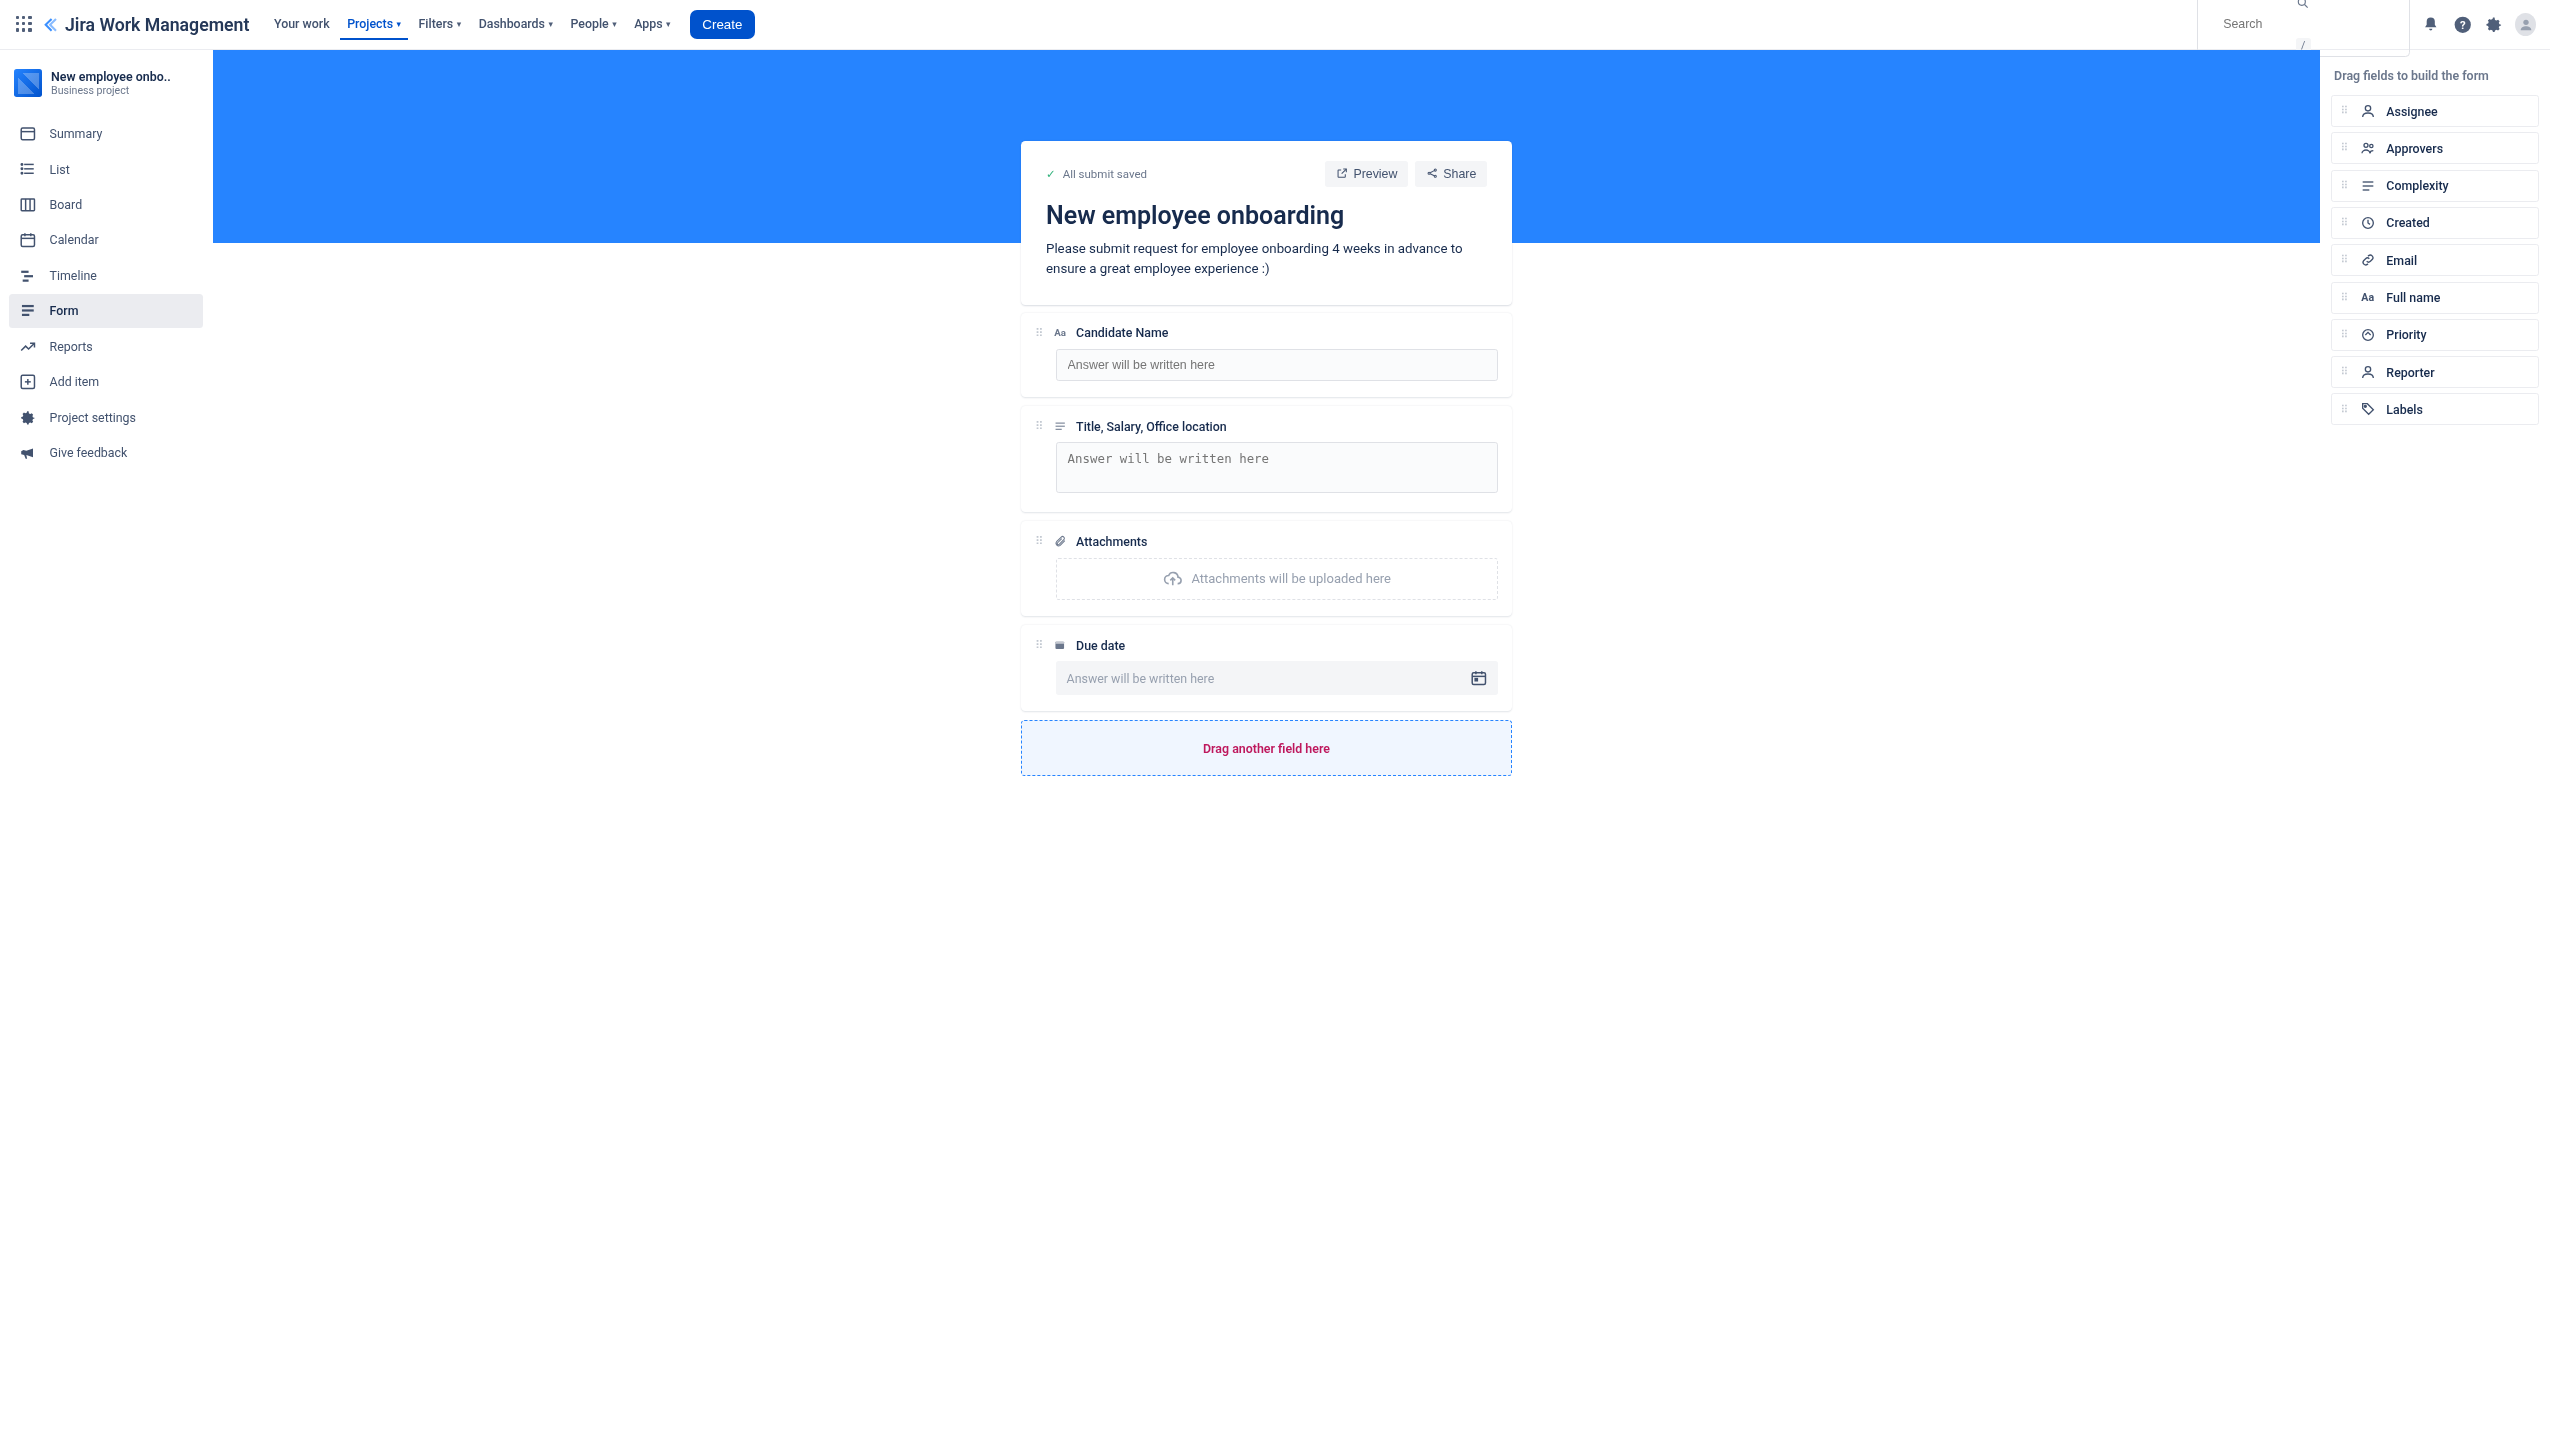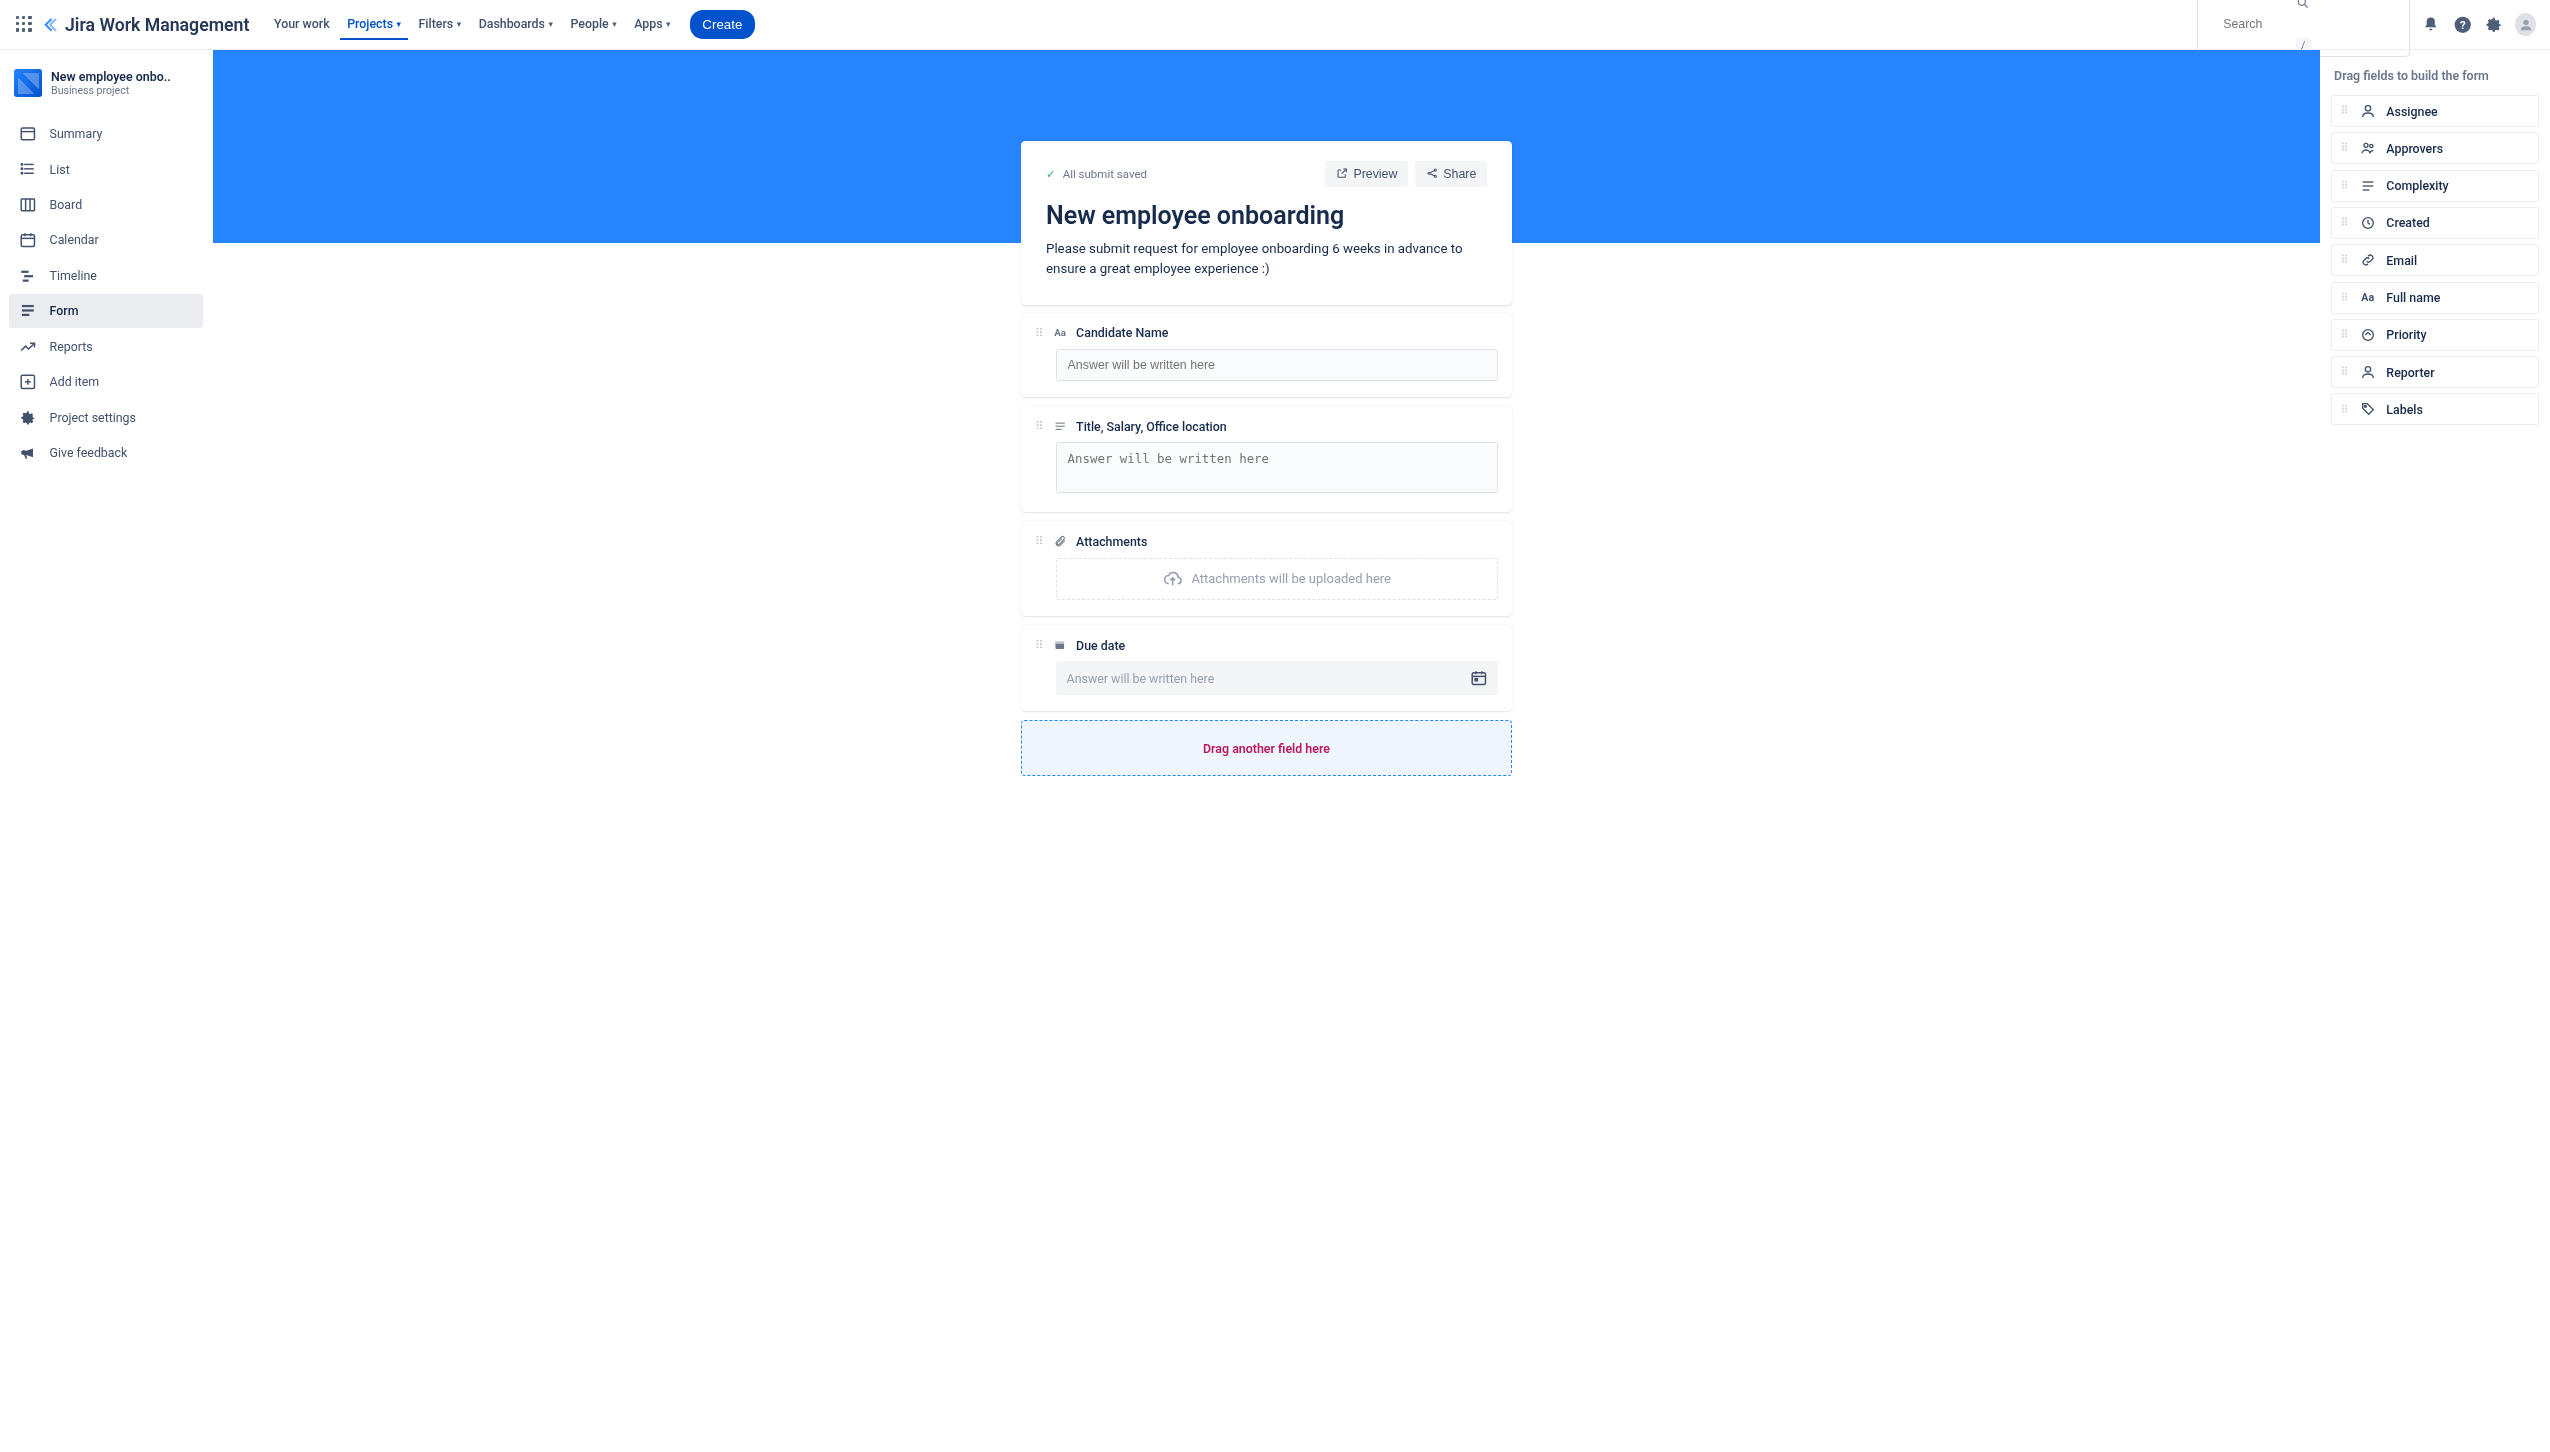--- a/index.html
+++ b/index.html
@@ -9,21 +9,21 @@
 .topnav { display: flex; align-items: center; height: 50px; padding: 0 14px; border-bottom: 0.9px solid #EBECF0; gap: 7px; }
 .app-switcher { width: 21px; height: 21px; display: grid; grid-template-columns: repeat(3,3.5px); grid-template-rows: repeat(3,3.5px); gap: 2.7px; cursor: pointer; padding: 1.8px; }
 .app-switcher span { background: #505F79; border-radius: 0.9px; }
 .brand { display: flex; align-items: center; gap: 5.3px; font-weight: 600; font-size: 17.7px; color: #253858; margin-right: 10.6px; }
 .brand-icon { color: #2684FF; font-size: 17.7px; }
 .nav-items { display: flex; align-items: center; gap: 3.5px; }
 .nav-item { padding: 7px 7px; color: #42526E; font-weight: 500; cursor: pointer; display: flex; align-items: center; gap: 3.5px; border-bottom: 2.7px solid transparent; }
 .nav-item.active { color: #0052CC; border-bottom-color: #0052CC; }
 .chev { font-size: 8.9px; color: #505F79; }
 .nav-item.active .chev { color: #0052CC; }
-.create-btn { background: #0052CC; color: #fff; border: none; padding: 7px 12.4px; border-radius: 13px; font-weight: 500; margin-left: 8.9px; cursor: pointer; }
+.create-btn { background: #0052CC; color: #fff; border: none; padding: 7px 12.4px; border-radius: 7px; font-weight: 500; margin-left: 8.9px; cursor: pointer; }
 .topnav-right { margin-left: auto; display: flex; align-items: center; gap: 10.6px; }
 .search-box { display: flex; align-items: center; border: 0.9px solid #DFE1E6; border-radius: 4.4px; padding: 3.5px 5.3px; width: 213px; color: #6B778C; gap: 7px; flex-direction: column; }
 .search-box input { border: none; outline: none; flex: 1; font-size: 12.4px; color: #172B4D; }
 .search-kbd { background: #F4F5F7; border-radius: 2.7px; padding: 0.9px 5.3px; font-size: 10.6px; color: #6B778C; }
 .top-icon { color: #505F79; width: 21px; height: 21px; display: flex; align-items: center; justify-content: center; cursor: pointer; }
 .avatar-circle { width: 23px; height: 23px; border-radius: 50%; background: #DFE1E6; }
 
 
 .layout { display: flex; height: calc(100vh - 50px); }
 
@@ -302,21 +302,21 @@
                     <circle cx="18" cy="18" r="2"></circle>
                     <line x1="8" y1="11" x2="16" y2="7"></line>
                     <line x1="8" y1="13" x2="16" y2="17"></line>
                   </svg>
                 </span>
                 <span>Share</span>
               </button>
           </div>
         </div>
         <div class="form-title">New employee onboarding</div>
-        <div class="form-desc">Please submit request for employee onboarding 6 weeks in advance to ensure a great employee experience :)</div>
+        <div class="form-desc">Please submit request for employee onboarding 4 weeks in advance to ensure a great employee experience :)</div>
       </div>
 
       <div class="field-card">
         <div class="field-head">
           <span class="drag-dots">⠿</span>
           <span class="field-type-icon">
               <b style="font-size:9.7px">Aa</b>
             </span>
           <span>Candidate Name</span>
         </div>

